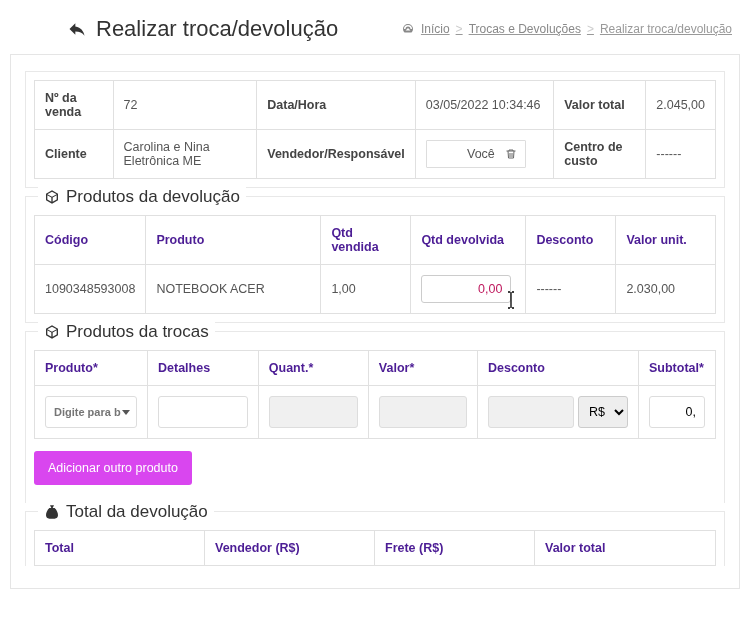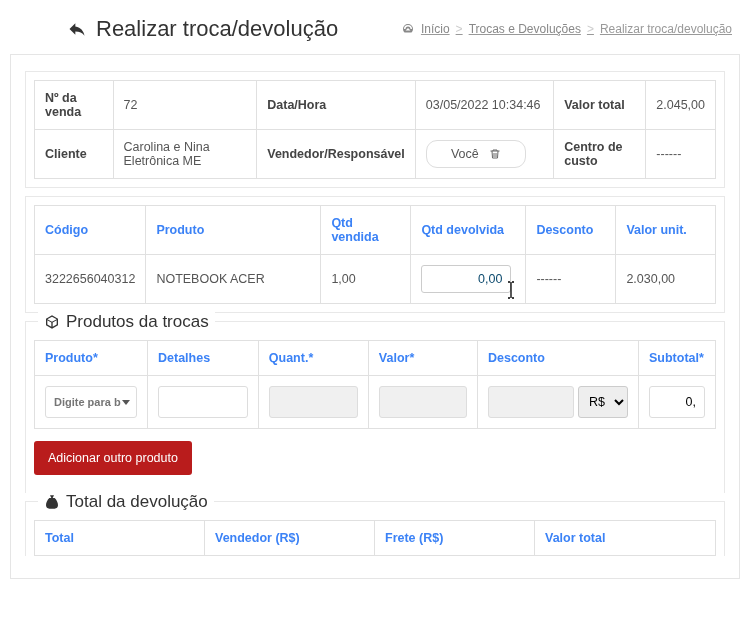--- a/index.html
+++ b/index.html
@@ -75,42 +75,42 @@
     th, td {
       border: 1px solid #e0e0e0;
       padding: 10px 10px;
       text-align: left;
       vertical-align: middle;
       color: #555;
       margin-left: 24px;
     }
     th {
       font-weight: 600;
-      color: #3b82f6;
+      color: #4c1d95;
       background: #fff;
     }
     .grid-table td.label { font-weight: 600; color: #444; }
     .seller-box {
       display: flex;
       align-items: center;
       border: 1px solid #ddd;
-      border-radius: 11px;
+      border-radius: 1px;
       padding: 6px 8px;
       gap: 10px;
       width: 100px;
-      justify-content: center;
+      justify-content: flex-end;
     }
     .qty-input {
       width: 90px;
       border: 1px solid #ccc;
       border-radius: 3px;
       padding: 6px 8px;
       text-align: right;
       font-size: 12.5px;
-      color: #0c4a6e;
+      color: #be185d;
     }
     .trocas-input {
       border: 1px solid #ddd;
       background: #f0f0f0;
       border-radius: 3px;
       height: 32px;
       padding: 0 8px;
       font-size: 12.5px;
     }
     .trocas-input.white { background: #fff; }
@@ -154,21 +154,21 @@
     .subtotal-input {
       border: 1px solid #ddd;
       border-radius: 3px;
       height: 32px;
       text-align: right;
       padding: 0 8px;
       background: #fff;
       font-size: 12.5px;
     }
     .btn-black {
-      background: #b91c1c;
+      background: #d946ef;
       color: #fff;
       border: none;
       border-radius: 3px;
       padding: 10px 14px;
       font-size: 12.5px;
       margin-top: 12px;
       cursor: pointer;
     }
     .icon-svg { flex-shrink: 0; }
     .cursor-caret {
@@ -226,34 +226,40 @@
             </div>
           </td>
           <td class="label">Centro de custo</td>
           <td>------</td>
         </tr>
       </tbody>
         </table>
     </div>
 
     <div class="fieldset">
+      <div class="fieldset-legend">
+        <svg class="icon-svg" width="16" height="16" viewBox="0 0 24 24" fill="#333">
+            <path d="M12 2l9 5v10l-9 5-9-5V7l9-5zm0 2.2L5 8l7 3.8L19 8l-7-3.8zM5 9.5v6.3l6 3.3v-6.3L5 9.5zm8 9.6l6-3.3V9.5l-6 3.3v6.3z"></path>
+          </svg>
+        <span>Produtos da devolução</span>
+      </div>
       <table>
         <thead>
           <tr>
             <th style="width:95px">Código</th>
             <th style="width:175px">Produto</th>
             <th style="width:90px">Qtd vendida</th>
             <th style="width:115px">Qtd devolvida</th>
             <th style="width:90px">Desconto</th>
             <th>Valor unit.</th>
           </tr>
         </thead>
         <tbody>
           <tr>
-            <td>3222656040312</td>
+            <td>1090348593008</td>
             <td>NOTEBOOK ACER</td>
             <td>1,00</td>
             <td style="position:relative;">
               <input class="qty-input" value="0,00" style="">
               <svg class="cursor-caret" style="left:94px; top:26px;" width="12" height="18" viewBox="0 0 12 18" fill="none" stroke="#000" stroke-width="1.3">
                   <path d="M3 1h2M7 1h2M6 1v16M3 17h2M7 17h2"></path>
                 </svg>
             </td>
             <td>------</td>
             <td>2.030,00</td>

